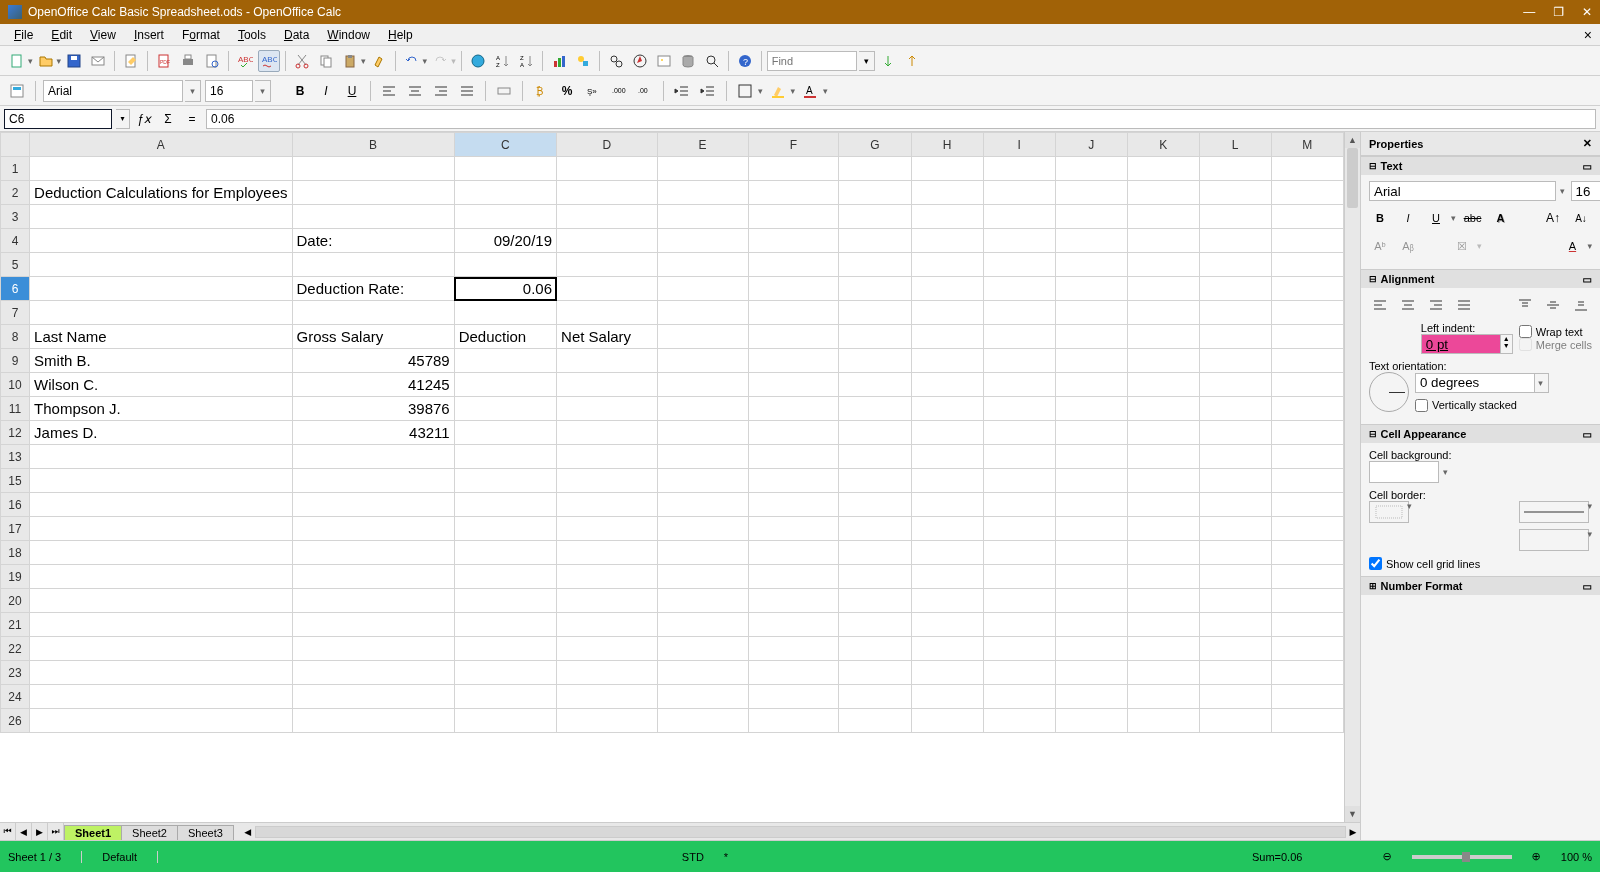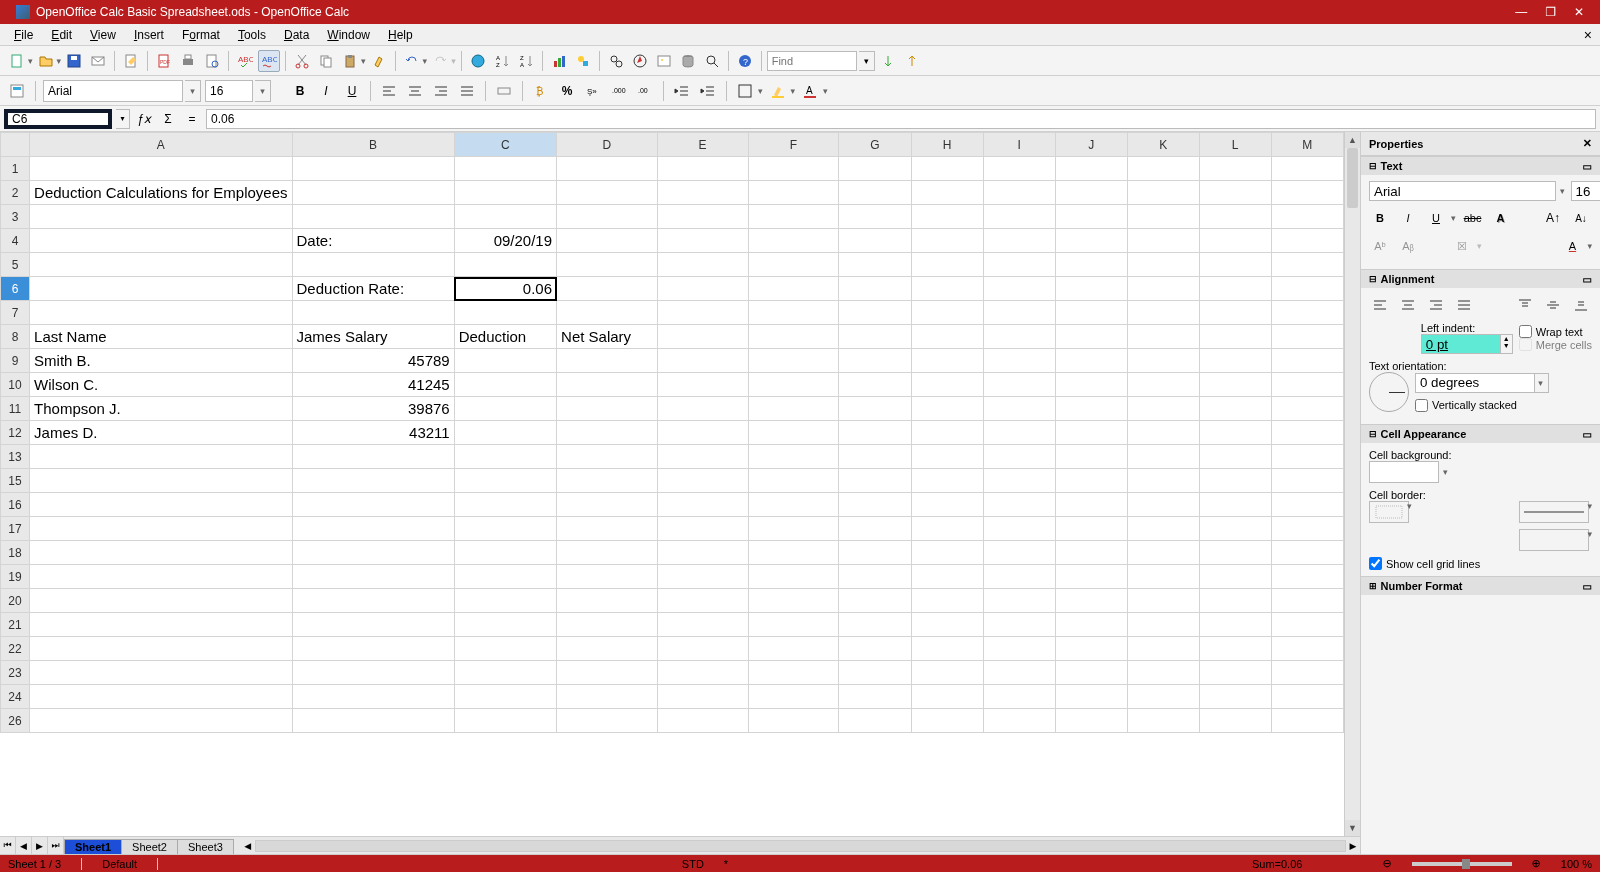--- a/index.html
+++ b/index.html
@@ -1,38 +1,38 @@
 <!DOCTYPE html>
 <html><head>
 <meta charset="utf-8">
 <style>
 * { margin: 0; padding: 0; box-sizing: border-box; font-family: "Segoe UI", Tahoma, sans-serif; }
 body { width: 1600px; height: 872px; background: #fff; overflow: hidden; display: flex; flex-direction: column; font-size: 12px; }
-.titlebar { background: #b91c1c; color: #fff; height: 24px; display: flex; align-items: center; justify-content: space-between; padding: 0 16px; }
+.titlebar { background: #a16207; color: #fff; height: 24px; display: flex; align-items: center; justify-content: space-between; padding: 0 8px; }
 .titlebar-left { display: flex; align-items: center; gap: 6px; }
 .titlebar-icon { width: 14px; height: 14px; background: linear-gradient(135deg,#3a7bd5,#3a6073); }
 .title-text { font-size: 12px; }
 .win-controls { display: flex; gap: 18px; font-size: 12px; }
 .menubar { background: #f0f0f0; height: 22px; display: flex; align-items: center; padding: 0 6px; gap: 2px; border-bottom: 1px solid #d0d0d0; position: relative; }
 .menu-item { padding: 2px 8px; cursor: default; }
 .menu-item .u { text-decoration: underline; }
 .close-doc { position: absolute; right: 8px; font-size: 14px; cursor: default; }
 .toolbar { background: #f4f4f4; height: 30px; display: flex; align-items: center; padding: 0 6px; gap: 2px; border-bottom: 1px solid #d0d0d0; }
 .tbtn { width: 22px; height: 22px; display: inline-flex; align-items: center; justify-content: center; border: 1px solid transparent; border-radius: 2px; cursor: default; }
 .tbtn.active { background: #dce6f2; border-color: #9ab; }
 .tbtn svg { width: 16px; height: 16px; }
 .sep { width: 1px; height: 20px; background: #c0c0c0; margin: 0 3px; }
 .dd { font-size: 9px; color: #666; margin-left: -2px; }
 .find-box { border: 1px solid #bbb; height: 20px; width: 90px; padding: 0 4px; font-size: 11px; }
 .find-dd { border: 1px solid #bbb; border-left: none; width: 16px; height: 20px; display: inline-flex; align-items: center; justify-content: center; font-size: 9px; }
 .fmt-toolbar { background: #f4f4f4; height: 30px; display: flex; align-items: center; padding: 0 6px; gap: 4px; border-bottom: 1px solid #d0d0d0; }
 .font-name { border: 1px solid #bbb; height: 22px; width: 140px; padding: 0 4px; font-size: 12px; background: #fff; }
 .font-size { border: 1px solid #bbb; height: 22px; width: 48px; padding: 0 4px; font-size: 12px; background: #fff; }
 .formula-bar { background: #f4f4f4; height: 26px; display: flex; align-items: center; padding: 0 4px; gap: 4px; border-bottom: 1px solid #d0d0d0; }
-.name-box { border: 4px solid #0f172a; height: 20px; width: 108px; padding: 0 4px; font-size: 12px; background: #fff; }
+.name-box { border: 1px solid #0f172a; height: 20px; width: 108px; padding: 0 4px; font-size: 12px; background: #fff; }
 .name-dd { border: 1px solid #bbb; border-left: none; width: 14px; height: 20px; display: inline-flex; align-items: center; justify-content: center; font-size: 8px; }
 .fx-btn { width: 20px; height: 20px; display: inline-flex; align-items: center; justify-content: center; font-style: italic; }
 .sigma-btn, .eq-btn { width: 20px; height: 20px; display: inline-flex; align-items: center; justify-content: center; }
 .input-line { flex: 1; border: 1px solid #bbb; height: 20px; padding: 0 4px; font-size: 12px; background: #fff; }
 .main-area { flex: 1; display: flex; overflow: hidden; }
 .sheet-wrap { flex: 1; display: flex; flex-direction: column; overflow: hidden; position: relative; }
 .grid-scroll { flex: 1; overflow: hidden; position: relative; }
 table.grid { border-collapse: collapse; table-layout: fixed; }
 table.grid th, table.grid td { border: 1px solid #d4d4d4; height: 24px; font-size: 15px; font-weight: normal; }
 table.grid th { background: #e8e8e8; text-align: center; font-size: 12px; color: #333; }
@@ -46,43 +46,43 @@
 td.cell.r { text-align: right; }
 .vscroll { width: 16px; background: #e8e8e8; border-left: 1px solid #ccc; position: relative; }
 .vscroll .thumb { position: absolute; top: 16px; left: 2px; right: 2px; height: 60px; background: #ccc; border-radius: 2px; }
 .vscroll .arr { position: absolute; left: 0; right: 0; height: 16px; display: flex; align-items: center; justify-content: center; font-size: 9px; color: #555; background: #e0e0e0; }
 .vscroll .arr.top { top: 0; } .vscroll .arr.bot { bottom: 0; }
 .tabs-row { height: 18px; display: flex; align-items: stretch; border-top: 1px solid #ccc; background: #e8e8e8; }
 .tabnav { display: flex; }
 .tabnav .nb { width: 16px; display: flex; align-items: center; justify-content: center; border-right: 1px solid #ccc; font-size: 9px; }
 .sheet-tabs { display: flex; align-items: flex-end; }
 .sheet-tab { padding: 1px 10px; border: 1px solid #aaa; border-bottom: none; background: #ddd; font-size: 11px; margin-right: -1px; position: relative; }
-.sheet-tab.active { background: #1d4ed8; font-weight: bold; }
+.sheet-tab.active { background: #bef264; font-weight: bold; }
 .hscroll { flex: 1; display: flex; align-items: center; margin-left: 8px; }
 .hscroll .track { flex: 1; height: 12px; background: #d8d8d8; position: relative; border: 1px solid #ccc; }
 .hscroll .arr { width: 14px; display: flex; align-items: center; justify-content: center; font-size: 9px; }
 .sidebar { width: 240px; background: #f4f4f4; border-left: 1px solid #ccc; display: flex; flex-direction: column; font-size: 11px; }
 .sb-title { height: 24px; display: flex; align-items: center; justify-content: space-between; padding: 0 8px; font-weight: bold; border-bottom: 1px solid #ccc; background: #e8e8e8; }
 .panel-h { background: #e0e0e0; padding: 3px 8px; font-weight: bold; display: flex; align-items: center; gap: 4px; border-top: 1px solid #ccc; }
 .panel-h .exp { font-size: 9px; }
 .panel-h .cfg { margin-left: auto; font-size: 10px; }
 .panel-b { padding: 6px 8px; }
 .sb-row { display: flex; align-items: center; gap: 6px; margin-bottom: 6px; }
 .sb-font { flex: 1; border: 1px solid #bbb; height: 20px; padding: 0 4px; background: #fff; }
 .sb-size { width: 36px; border: 1px solid #bbb; height: 20px; padding: 0 4px; background: #fff; }
 .sb-btn { width: 22px; height: 22px; display: inline-flex; align-items: center; justify-content: center; }
 .sb-lbl { font-size: 11px; }
-.sb-input { width: 80px; border: 1px solid #bbb; height: 20px; padding: 0 4px; background: #5eead4; text-decoration: underline; }
+.sb-input { width: 80px; border: 1px solid #bbb; height: 20px; padding: 0 4px; background: #ec4899; text-decoration: underline; }
 .sb-check { display: flex; align-items: center; gap: 4px; }
 .dial { width: 40px; height: 40px; border: 1px solid #aaa; border-radius: 50%; position: relative; }
 .dial::after { content: ""; position: absolute; top: 50%; left: 50%; width: 16px; height: 1px; background: #333; transform-origin: left; }
 .sb-select { border: 1px solid #bbb; height: 20px; padding: 0 4px; background: #fff; width: 120px; }
 .sidetabs { width: 32px; background: #e8e8e8; border-left: 1px solid #ccc; display: flex; flex-direction: column; align-items: center; padding-top: 8px; gap: 10px; }
 .sidetabs .st { width: 22px; height: 22px; display: flex; align-items: center; justify-content: center; }
-.statusbar { height: 18px; background: #b91c1c; border-top: 1px solid #ccc; display: flex; align-items: center; font-size: 11px; padding: 0 8px; gap: 20px; }
+.statusbar { height: 32px; background: #22c55e; border-top: 1px solid #ccc; display: flex; align-items: center; font-size: 11px; padding: 0 8px; gap: 20px; }
 .statusbar .seg { border-right: 1px solid #ccc; padding-right: 20px; }
 .statusbar .fill { flex: 1; }
 .zoom-slider { width: 100px; height: 4px; background: #ccc; position: relative; }
 .zoom-slider::after { content: ""; position: absolute; left: 50%; top: -3px; width: 8px; height: 10px; background: #888; }
 </style>
 </head>
 <body>
 
 <div class="titlebar">
   <div class="titlebar-left">
@@ -545,21 +545,21 @@
                 <td class="cell"></td>
                 <td class="cell"></td>
                 <td class="cell"></td>
                 <td class="cell"></td>
                 <td class="cell"></td>
                 <td class="cell"></td>
               </tr>
               <tr>
                 <th class="rowhead">8</th>
                 <td class="cell">Last Name</td>
-                <td class="cell">James Salary</td>
+                <td class="cell">Gross Salary</td>
                 <td class="cell">Deduction</td>
                 <td class="cell">Net Salary</td>
                 <td class="cell"></td>
                 <td class="cell"></td>
                 <td class="cell"></td>
                 <td class="cell"></td>
                 <td class="cell"></td>
                 <td class="cell"></td>
                 <td class="cell"></td>
                 <td class="cell"></td>

